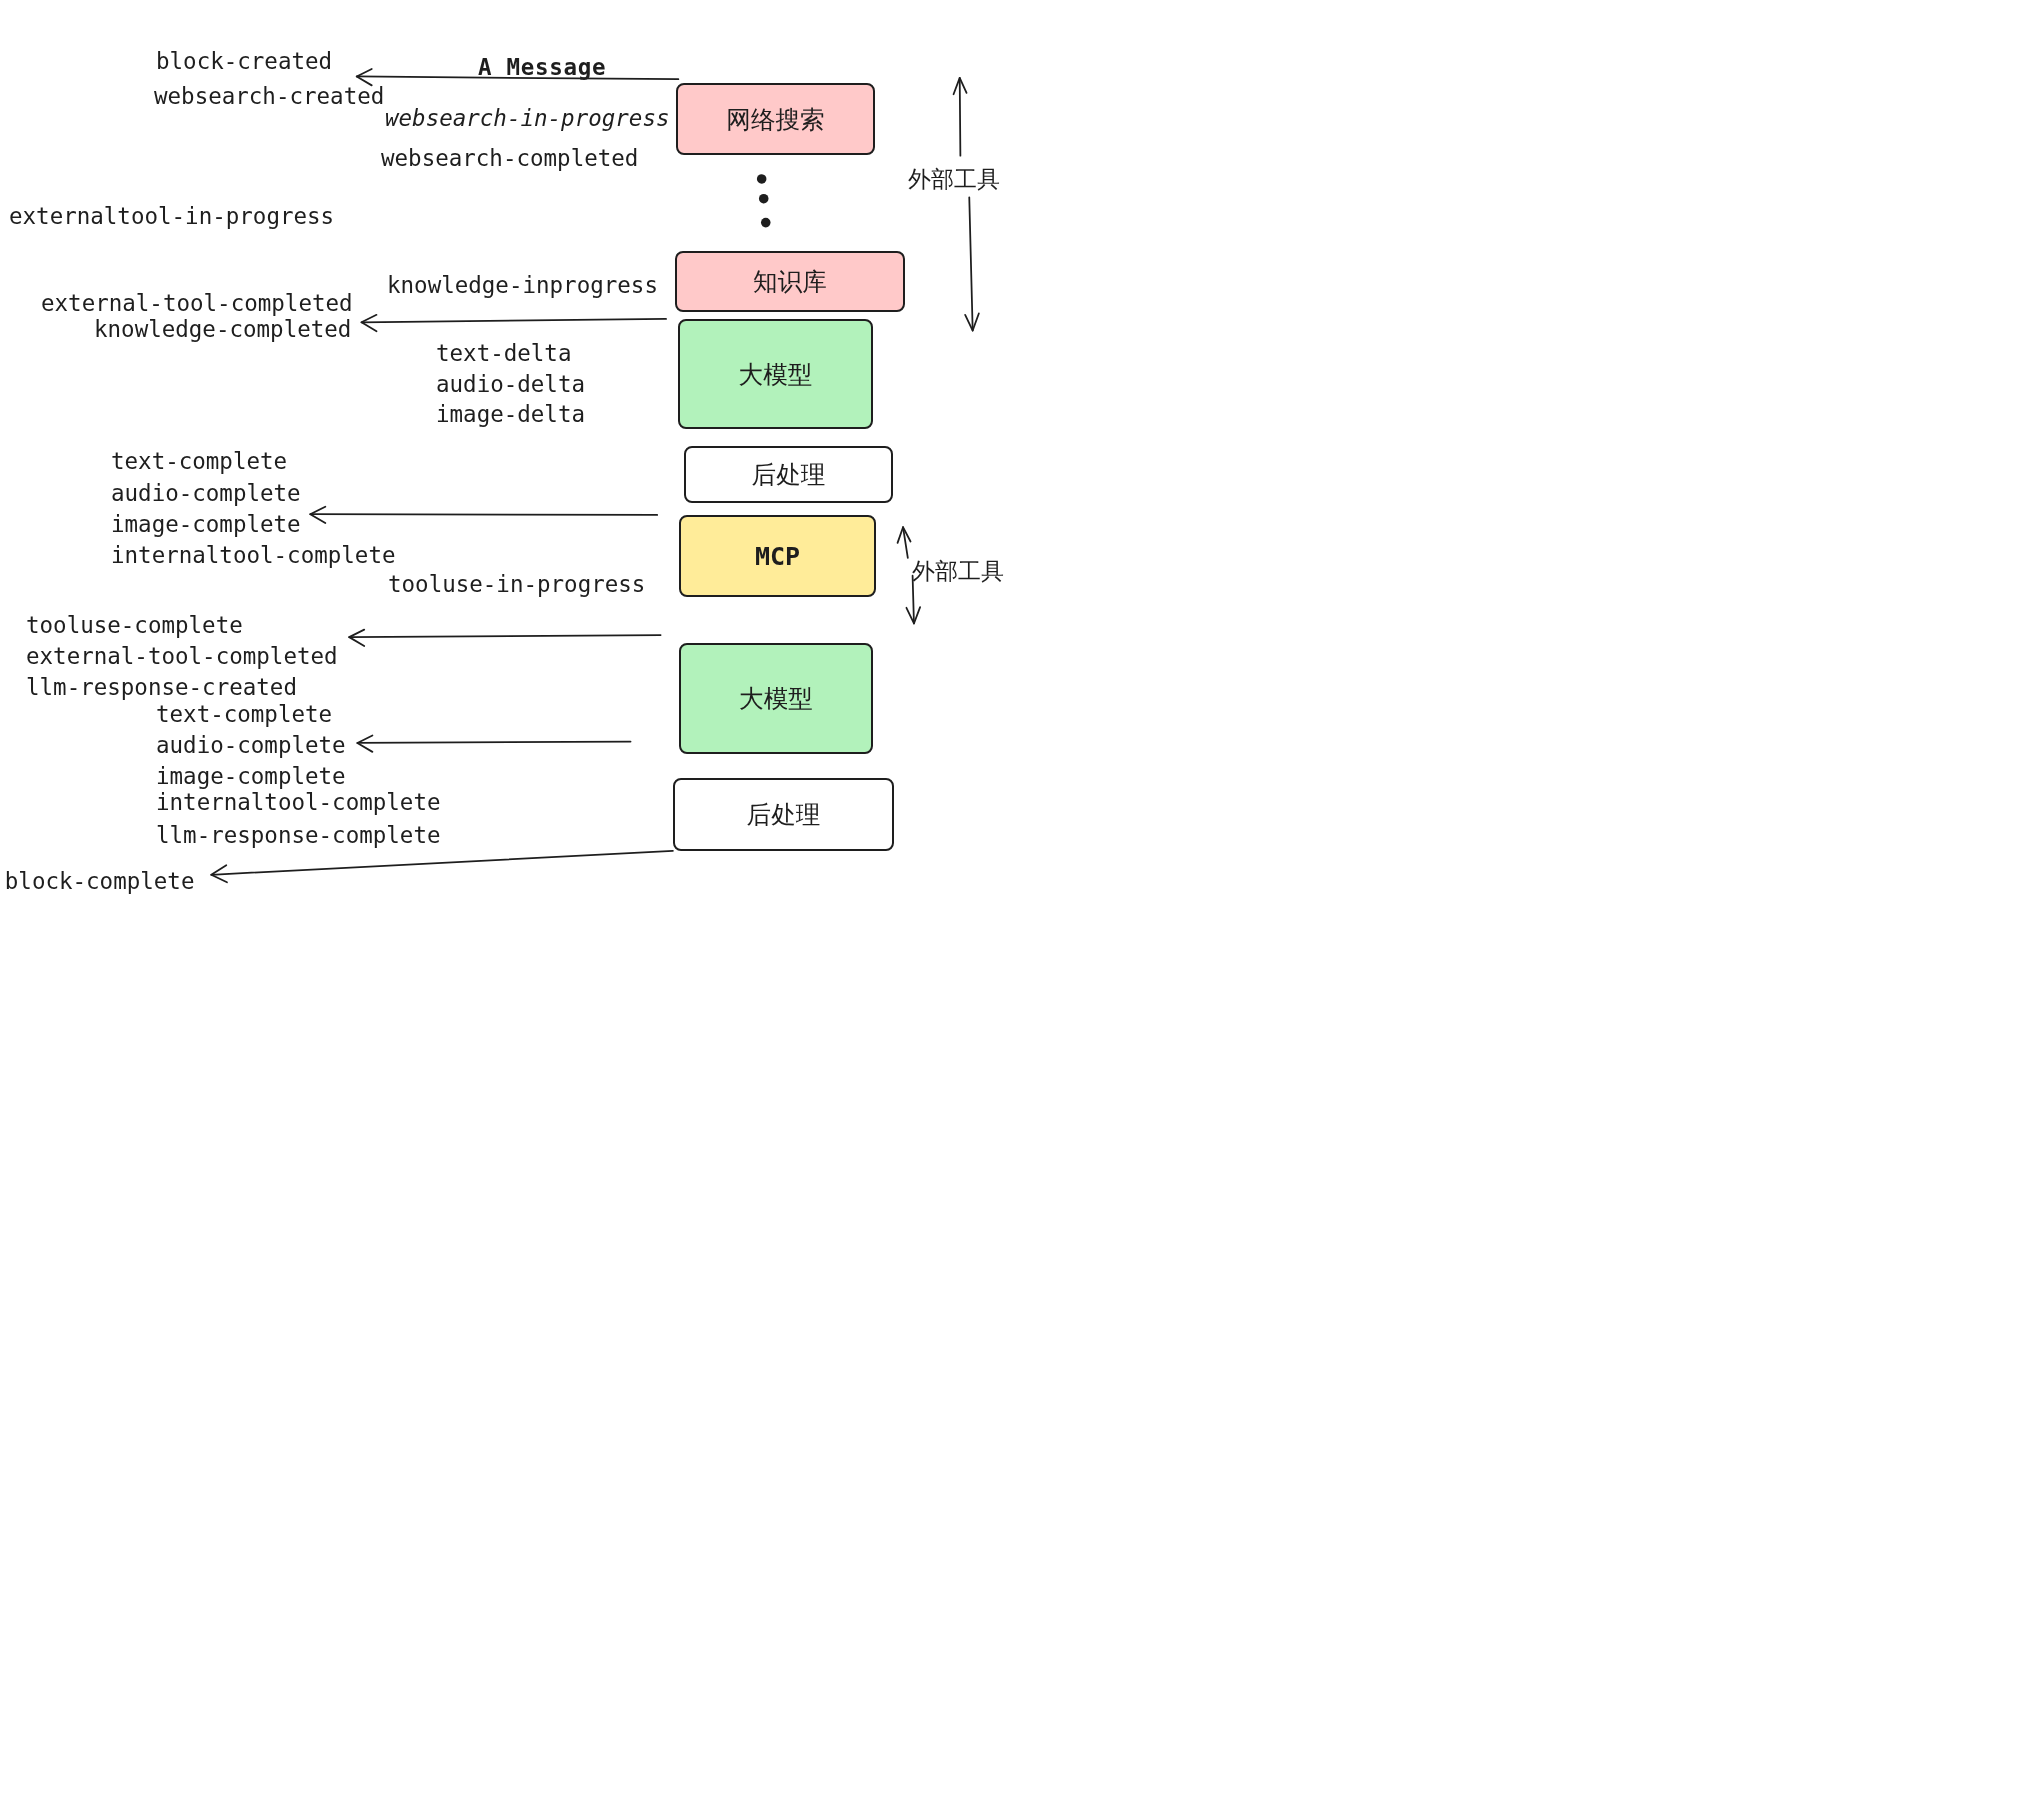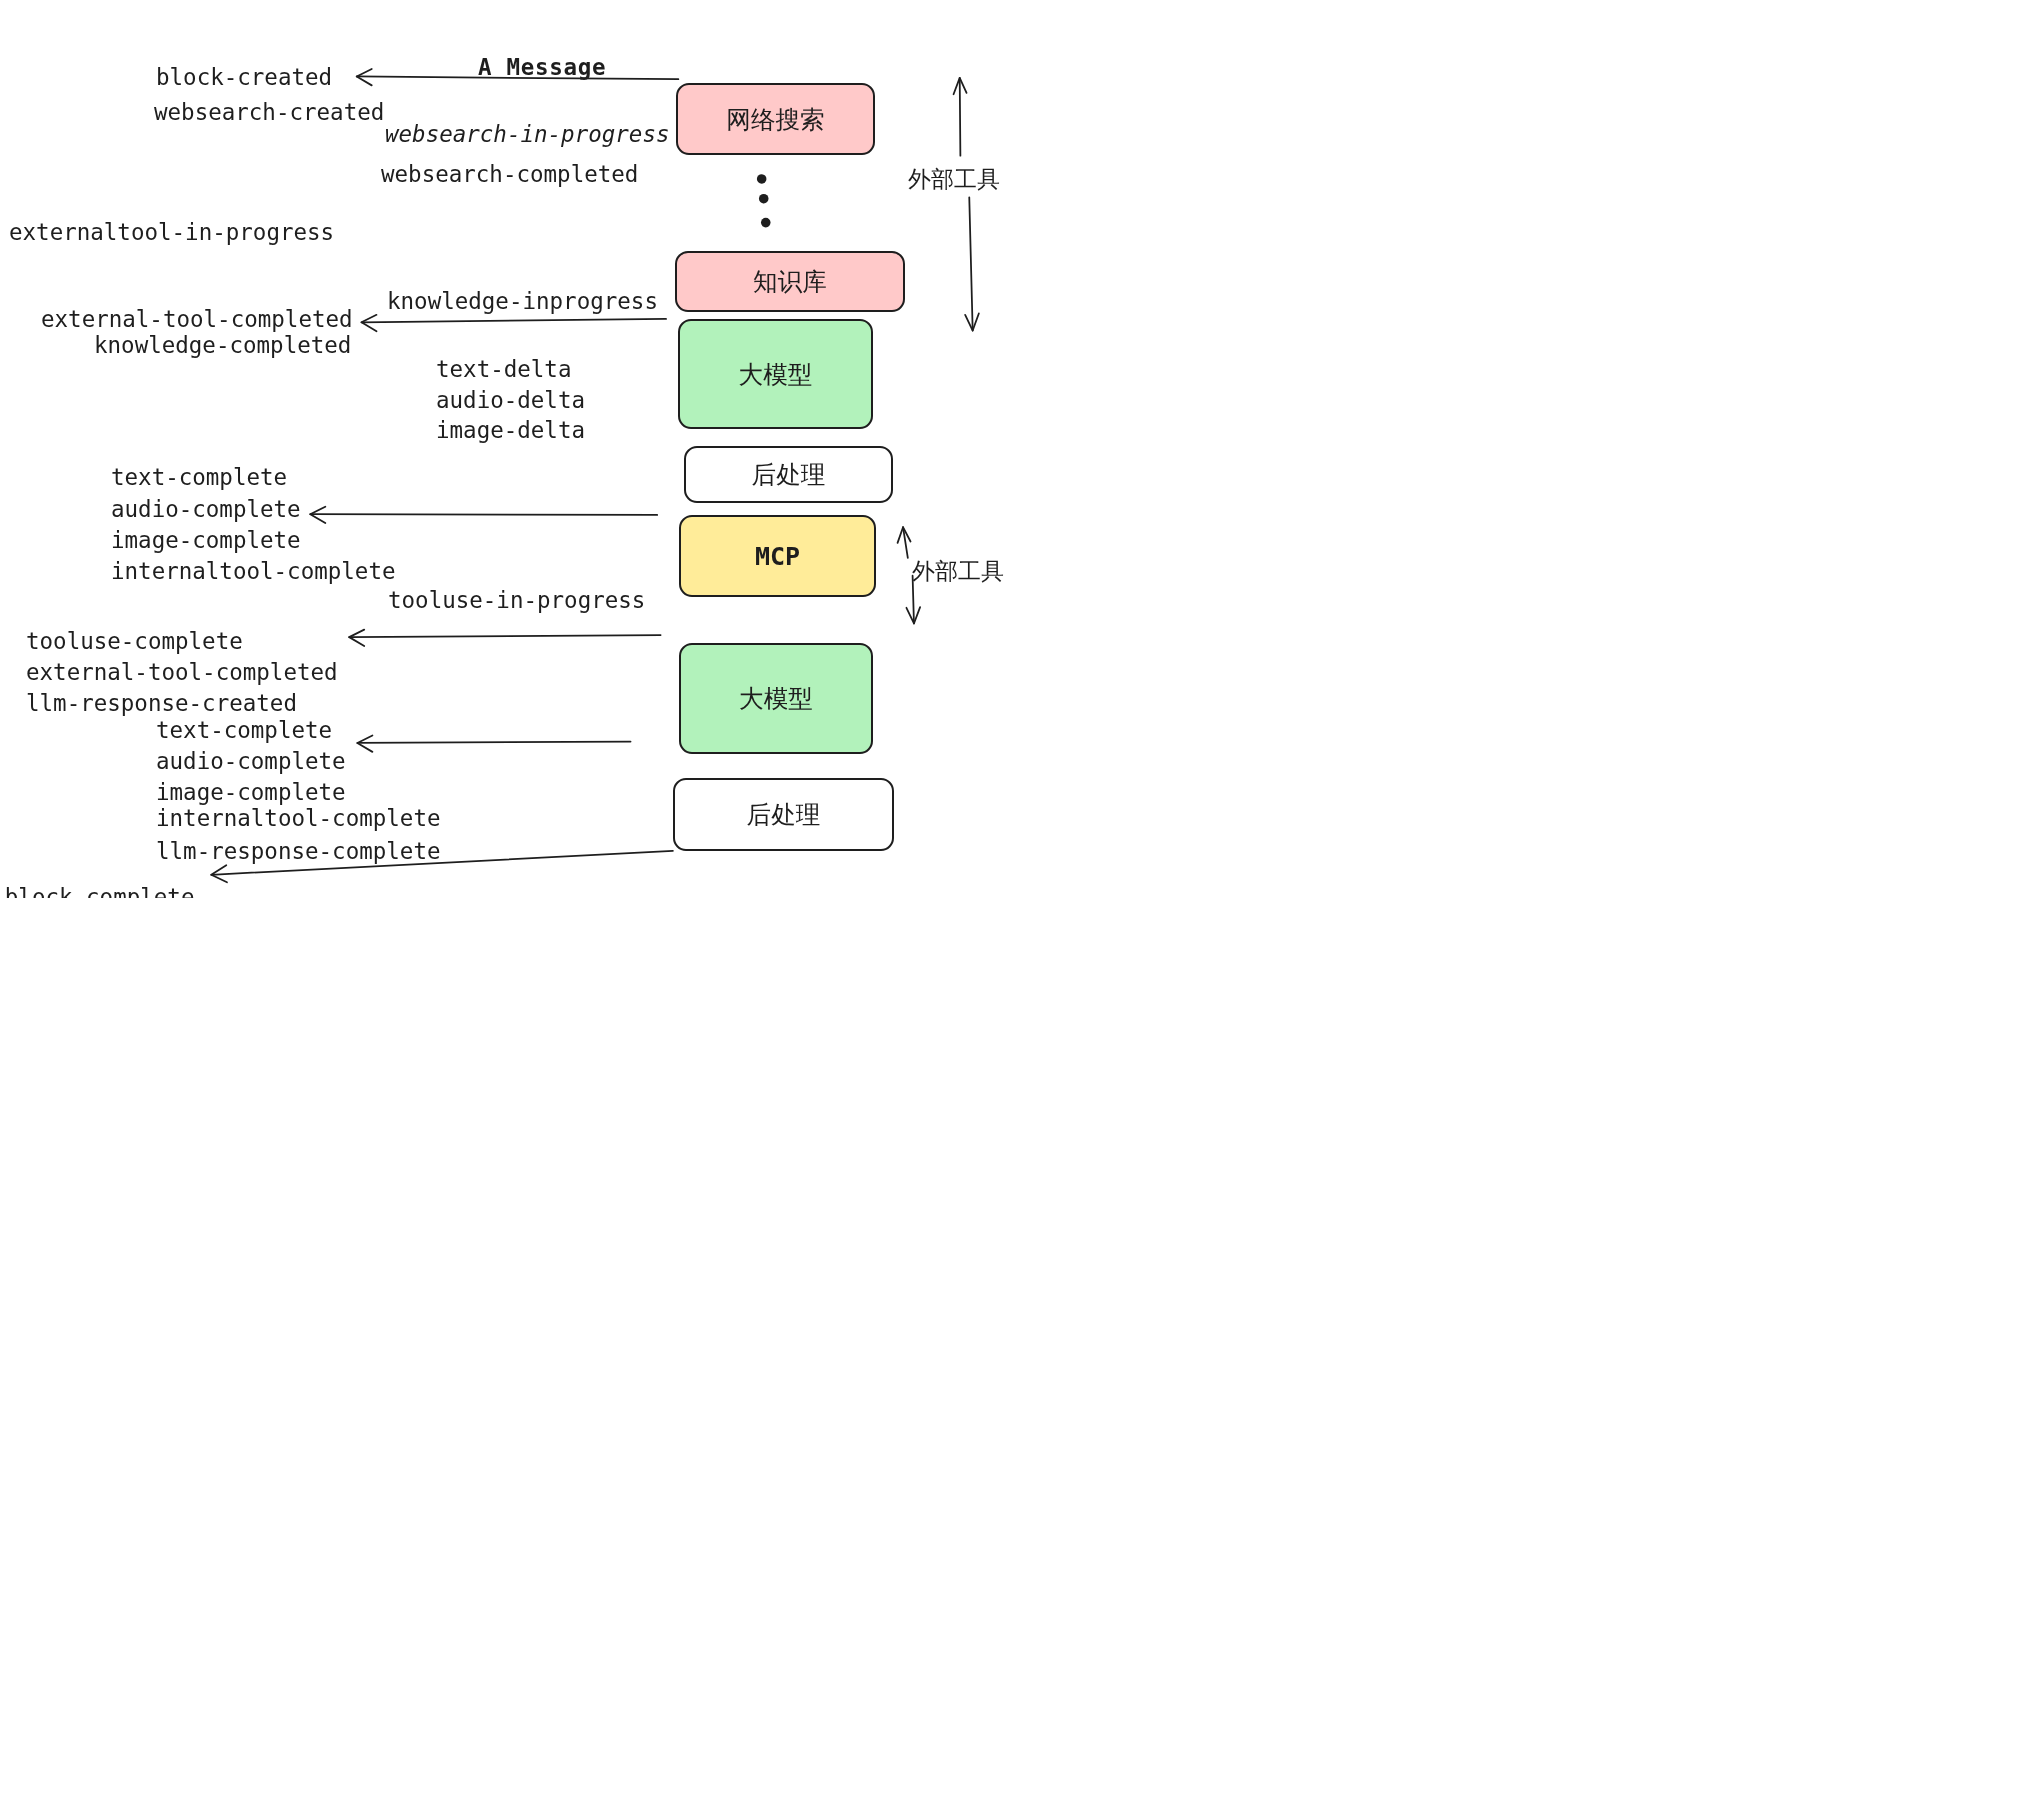--- a/index.html
+++ b/index.html
@@ -20,26 +20,25 @@
     letter-spacing:0.7px;
     white-space:nowrap;
     margin-top:44px;
   }
   .ev{
     position:absolute;
     font-size:22.5px;
     font-weight:500;
     white-space:nowrap;
     line-height:1.1;
-    margin-top:16px;
   }
   .box{
     position:absolute;
     border:2px solid #1e1e1e;
-    border-radius:13px;
+    border-radius:8px;
     display:flex;
     align-items:center;
     justify-content:center;
     font-family:"DejaVu Sans","Liberation Sans",sans-serif;
     font-size:24.6px;
     font-weight:500;
     box-sizing:border-box;
   }
   .box.mcp-label{ font-family:"DejaVu Sans Mono",monospace; font-size:25px; font-weight:600;}
   .pink{ background:#ffc9c9; }

